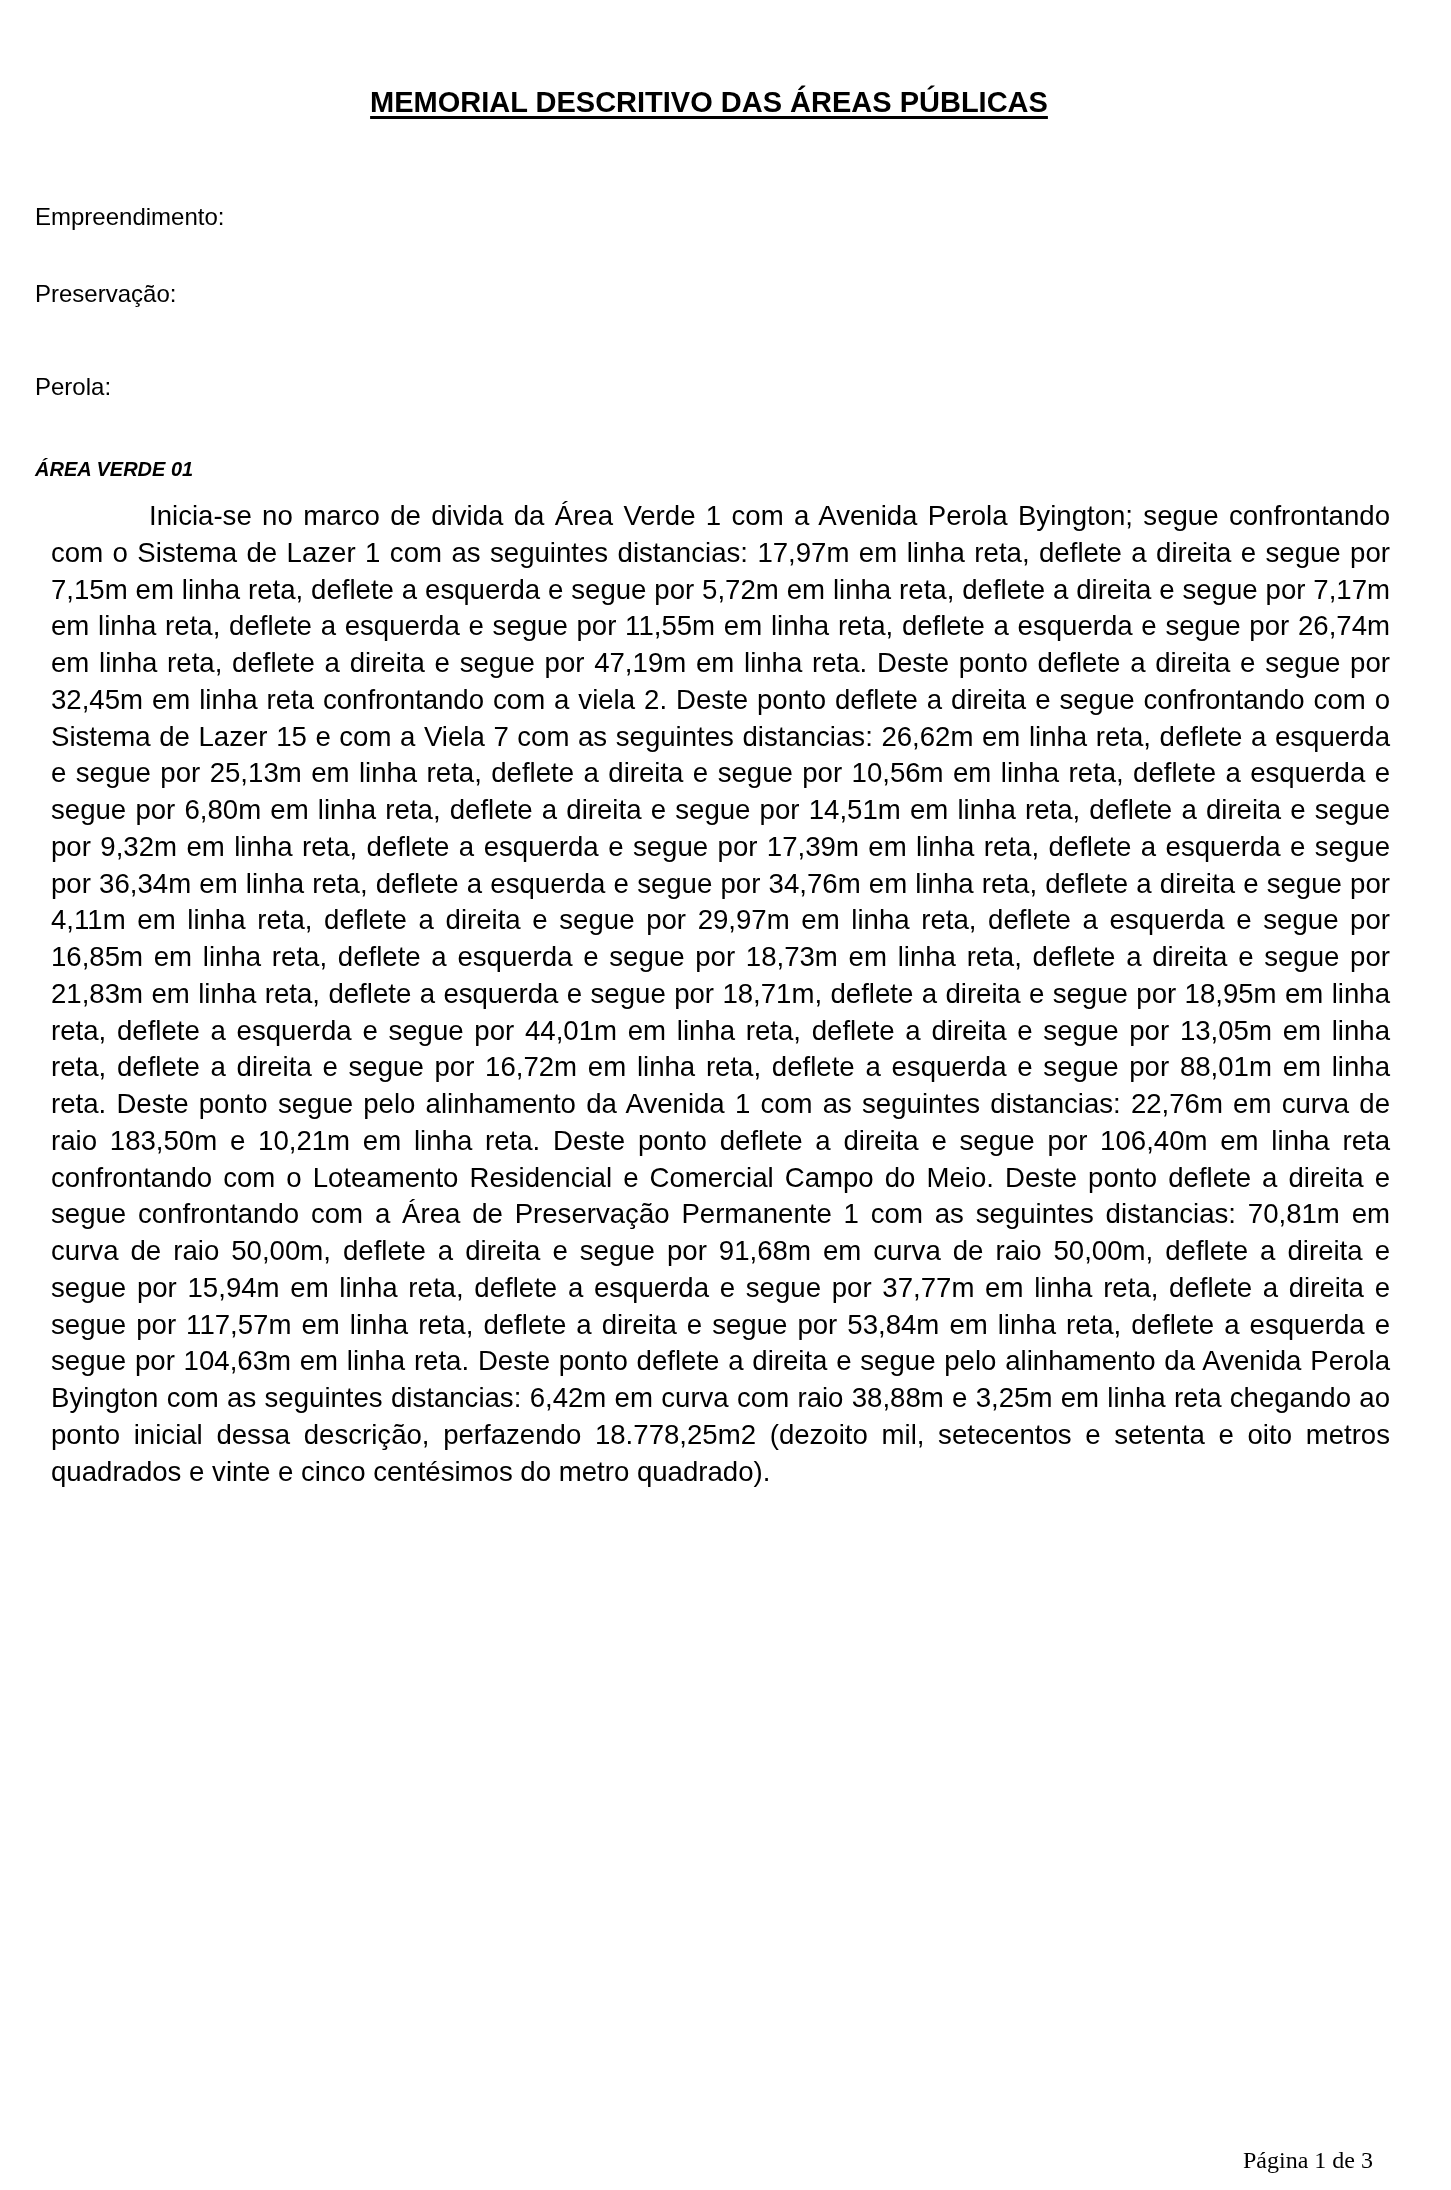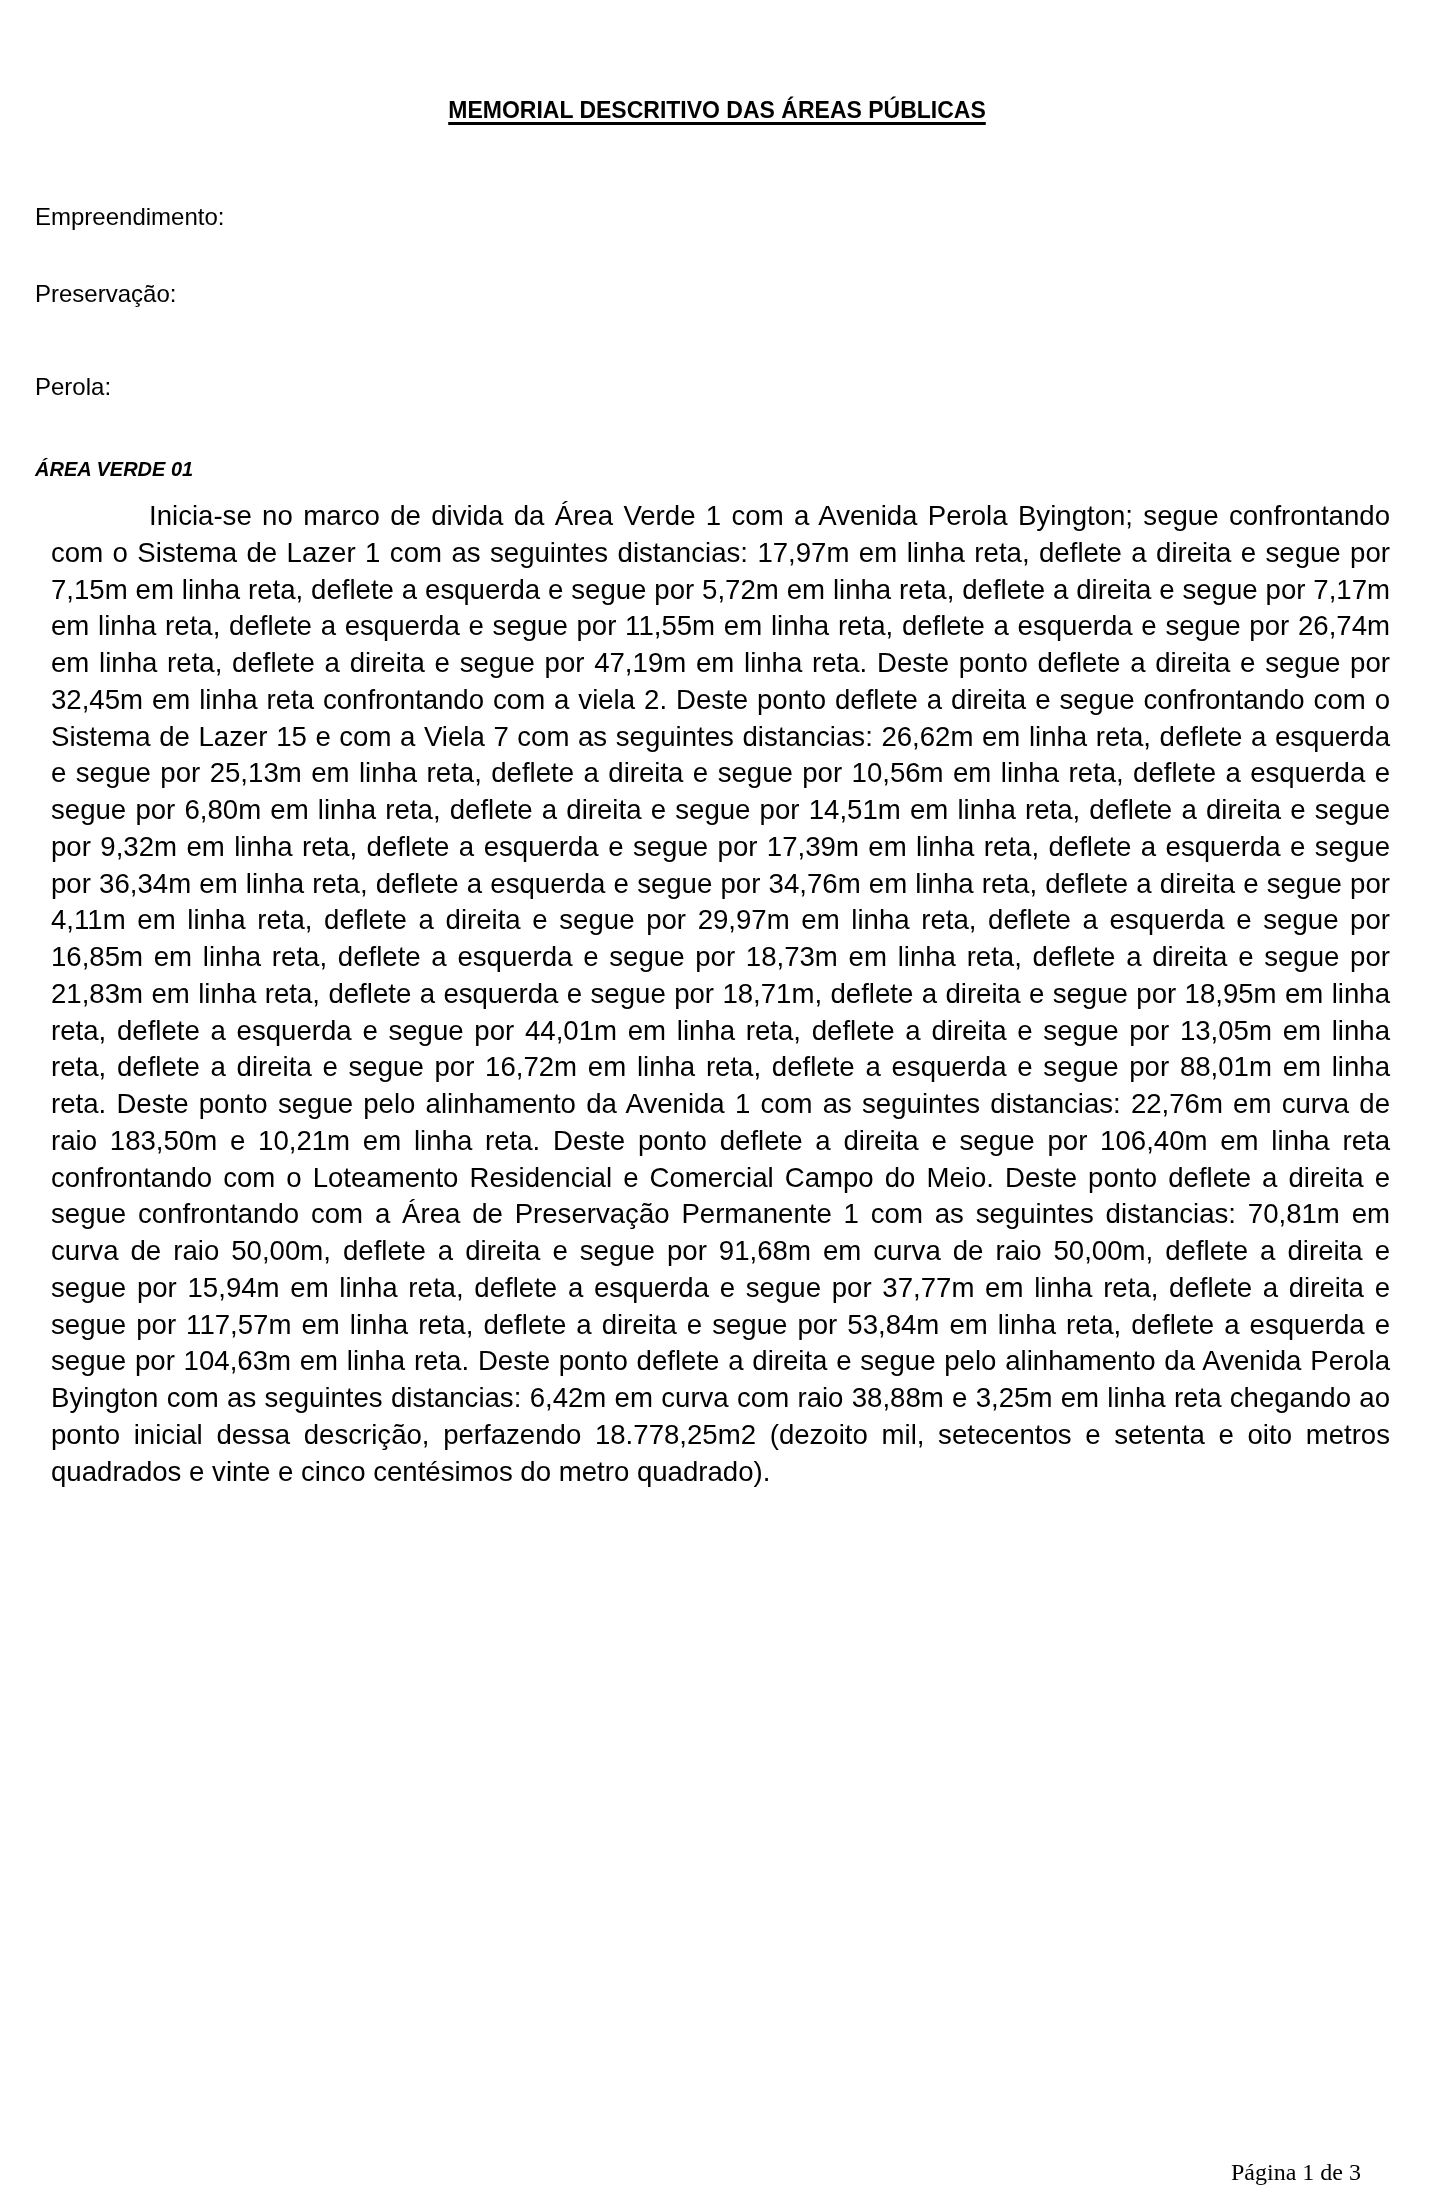--- a/index.html
+++ b/index.html
@@ -2,23 +2,23 @@
 <html><head>
 <meta charset="utf-8">
 <style>
   html, body { margin: 0; padding: 0; background: #ffffff; }
   body { width: 1451px; height: 2190px; position: relative; overflow: hidden; color: #000; }
   .page { position: absolute; left: 0; top: 0; width: 1451px; height: 2190px; }
   .title {
     position: absolute; left: 0; width: 1410px; top: 80px;
     text-align: center;
     font-family: "Liberation Sans", sans-serif;
-    font-weight: bold; font-size: 23px; line-height: 36px;
+    font-weight: bold; font-size: 29px; line-height: 36px;
     text-decoration: underline; text-decoration-thickness: 3px; text-underline-offset: 4px;
-    margin: 12px;
+    margin: 4px;
   }
   .field {
     position: absolute; left: 35px;
     font-family: "Liberation Sans", sans-serif;
     font-size: 24px; line-height: 36px; margin: 0;
   }
   .f1 { top: 199px; }
   .f2 { top: 276px; }
   .f3 { top: 369px; }
   .section-heading {
@@ -28,21 +28,21 @@
   }
   .body-text {
     position: absolute; left: 35px; top: 482px; width: 1339px;
     font-family: "Liberation Sans", sans-serif;
     font-size: 27.6px; line-height: 36.75px;
     text-align: justify; text-indent: 98px; margin: 16px;
   }
   .footer {
     position: absolute; right: 78px; top: 2145px;
     font-family: "Liberation Serif", serif;
-    font-size: 24px; line-height: 30px; margin: 12px;
+    font-size: 24px; line-height: 30px; margin: 0;
   }
 </style>
 </head>
 <body>
 
 <div class="page">
   <h1 class="title">MEMORIAL DESCRITIVO DAS ÁREAS PÚBLICAS</h1>
 
   <p class="field f1">Empreendimento:</p>
   <p class="field f2">Preservação:</p>

